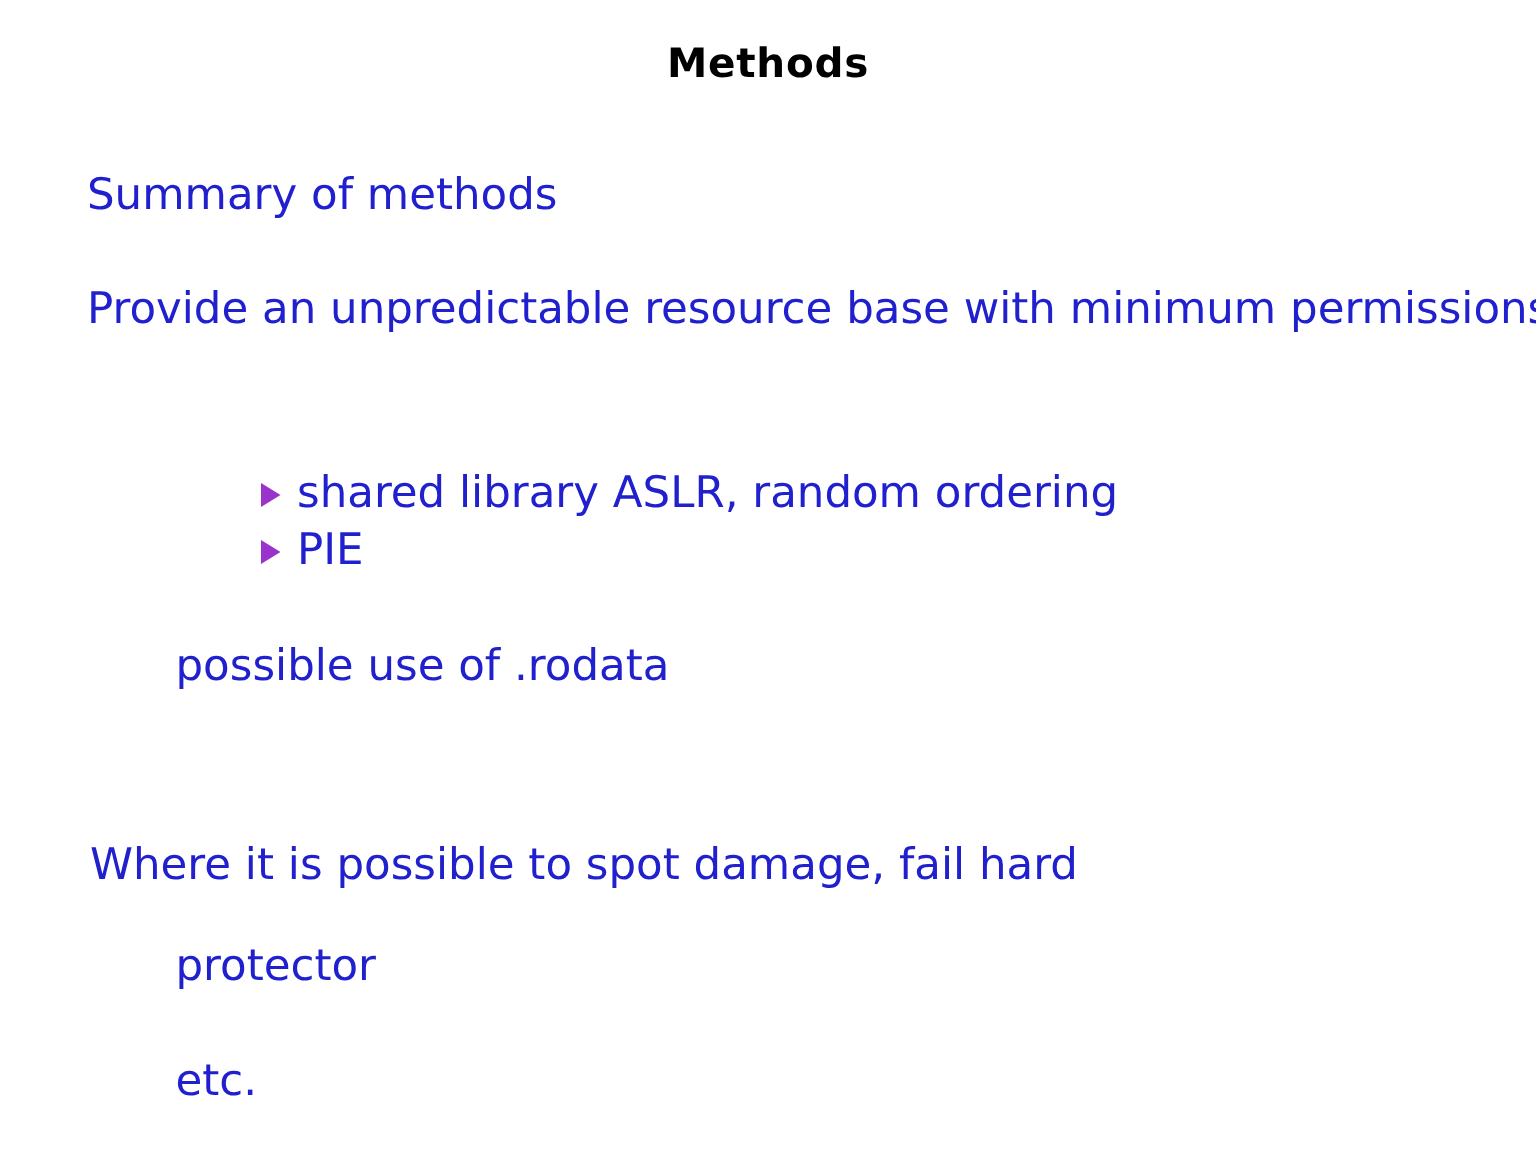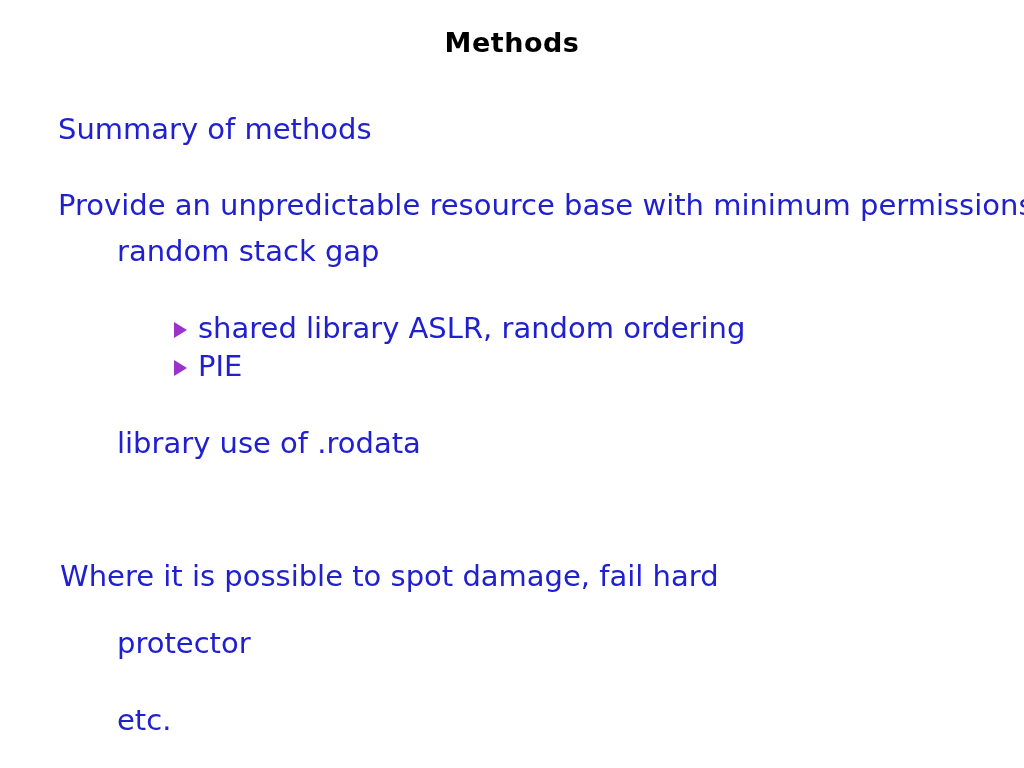--- a/index.html
+++ b/index.html
@@ -52,33 +52,32 @@
 <body>
 
 <div class="slide">
 
   <h1 class="title">Methods</h1>
 
   <div class="line heading">Summary of methods</div>
 
   <div class="line" style="left:58px; top:188px">Provide an unpredictable resource base with minimum permissions</div>
 
-  <div class="line" style="left:117px; top:234px">random stack gap</div>
 
 
   <div class="line" style="left:174px; top:311px">
     <span class="tri"></span><span>shared library ASLR, random ordering</span>
   </div>
 
   <div class="line" style="left:174px; top:349px">
     <span class="tri"></span><span>PIE</span>
   </div>
 
 
-  <div class="line" style="left:117px; top:426px">library use of .rodata</div>
+  <div class="line" style="left:117px; top:426px">possible use of .rodata</div>
 
 
   <div class="line" style="left:60px; top:559px">Where it is possible to spot damage, fail hard</div>
 
 
   <div class="line" style="left:117px; top:626px">protector</div>
 
 
   <div class="line" style="left:117px; top:703px">etc.</div>
 

